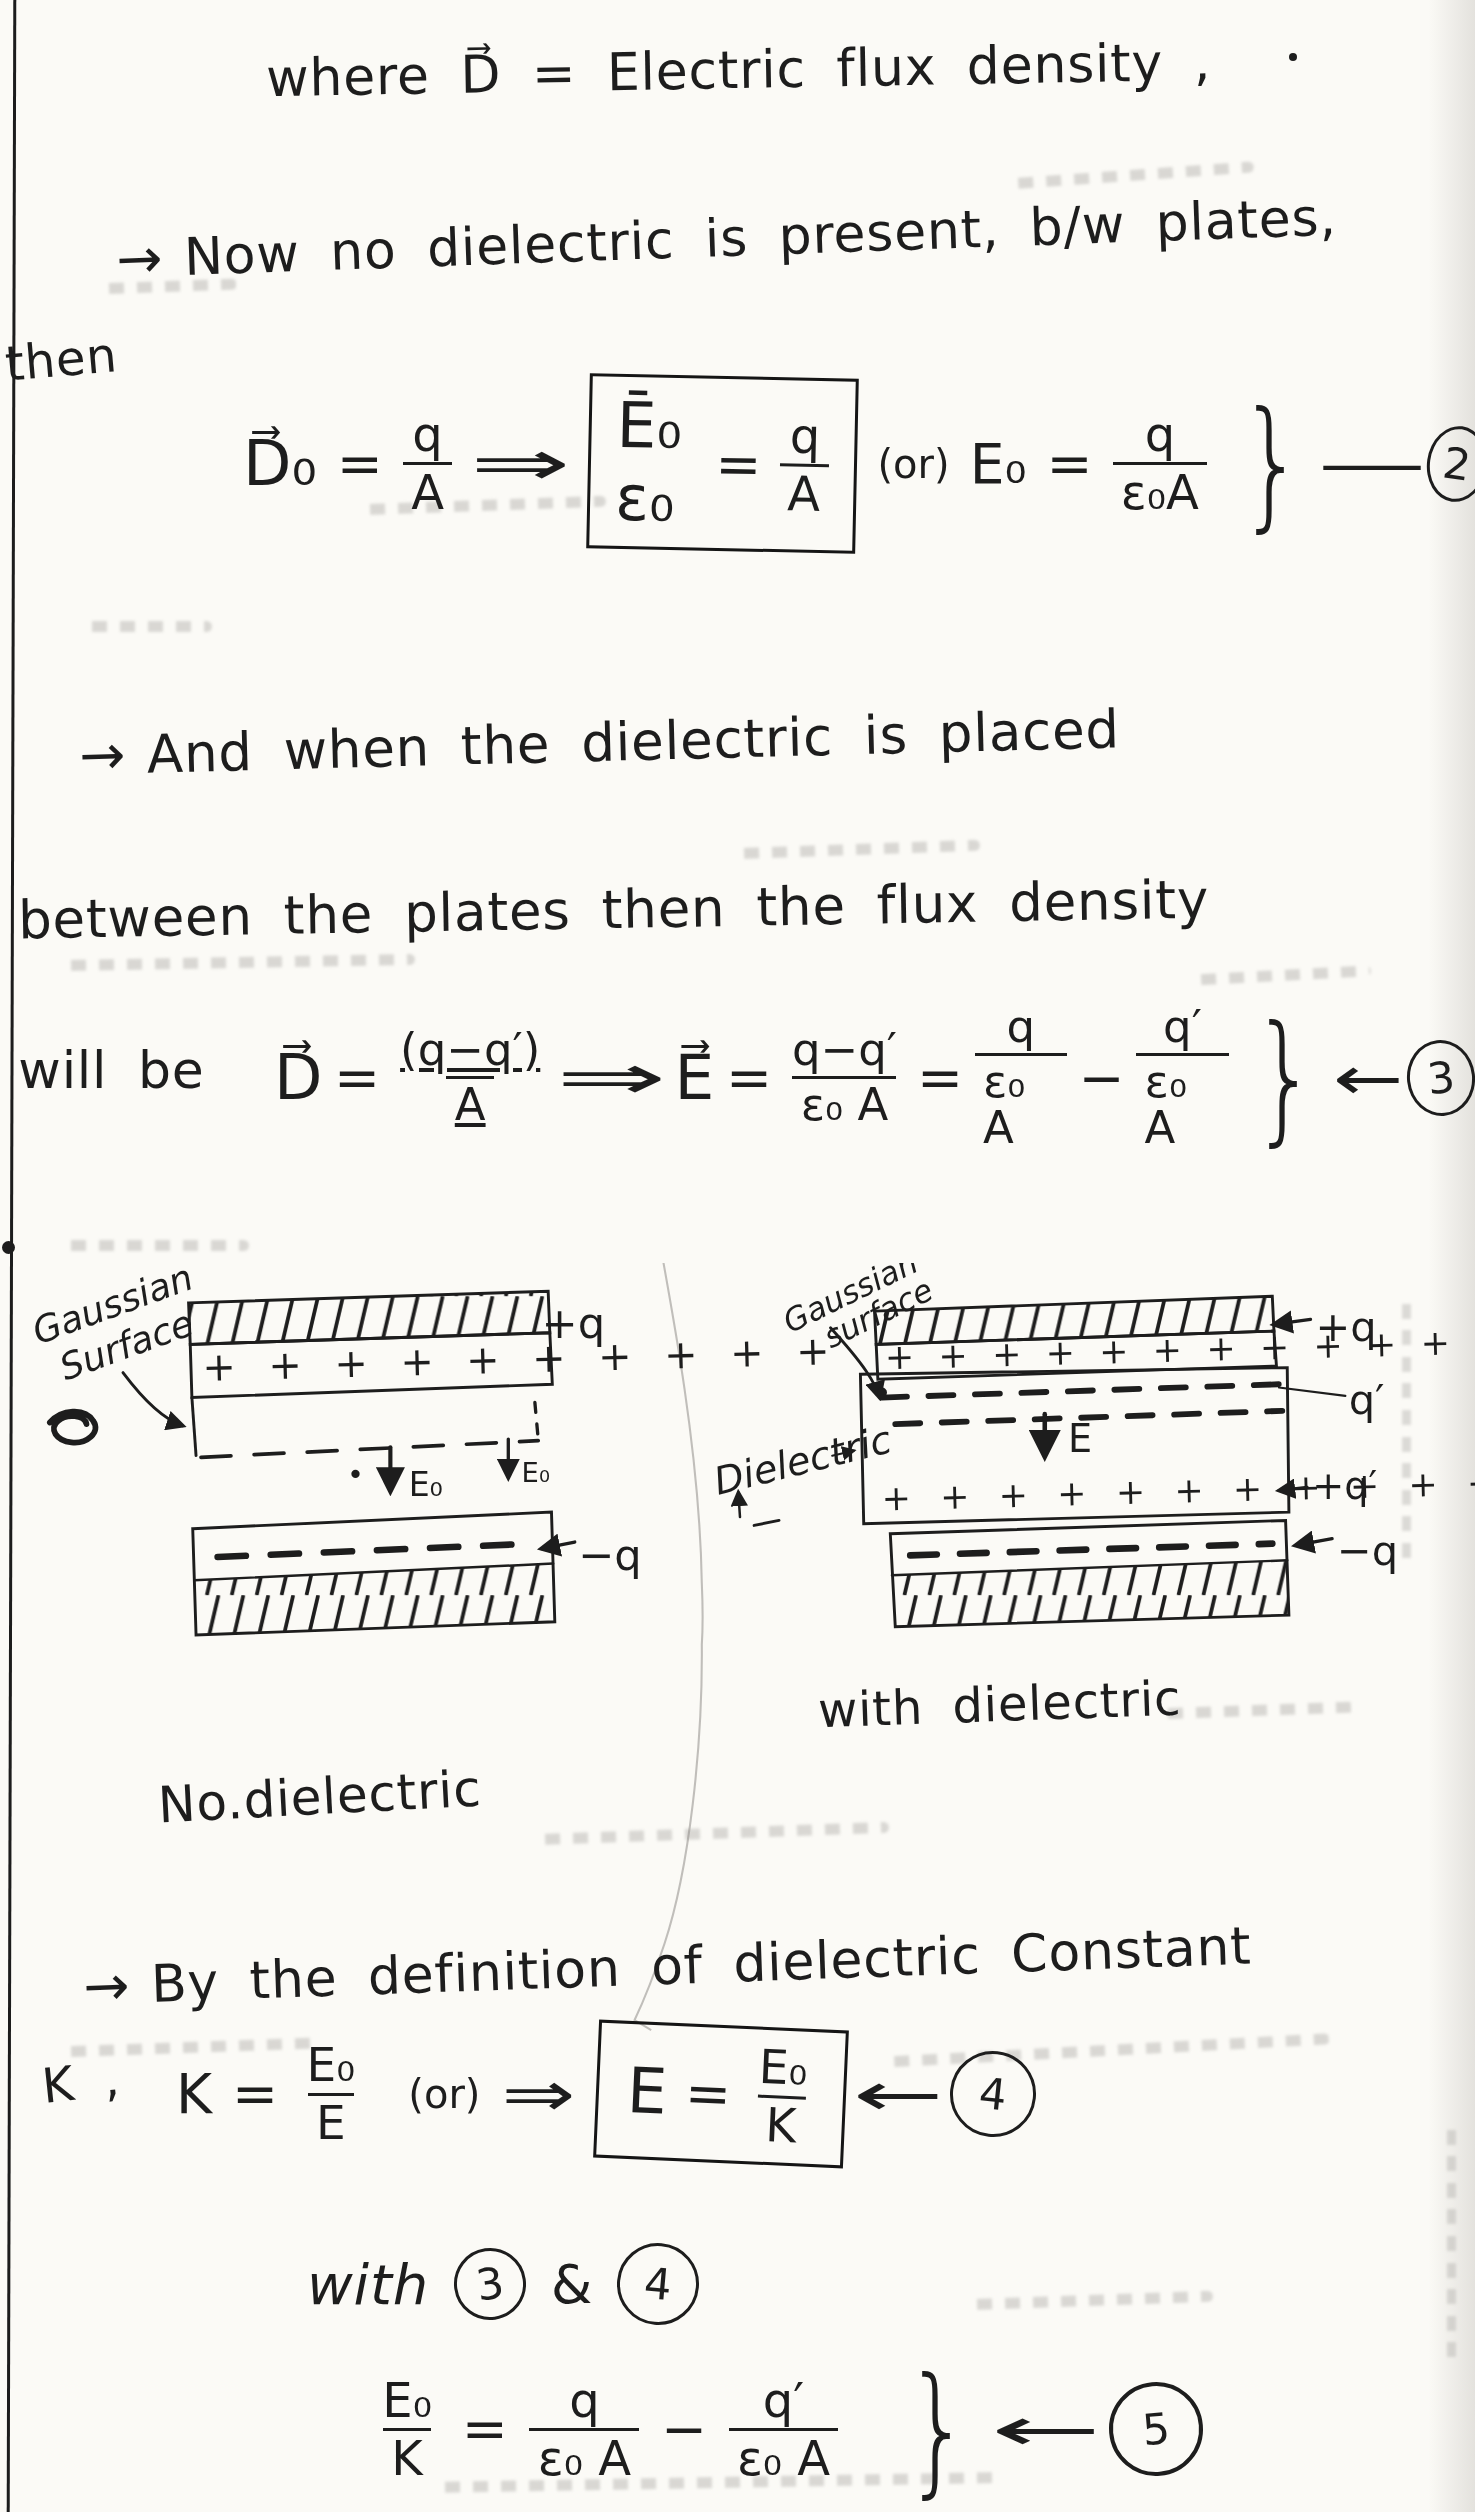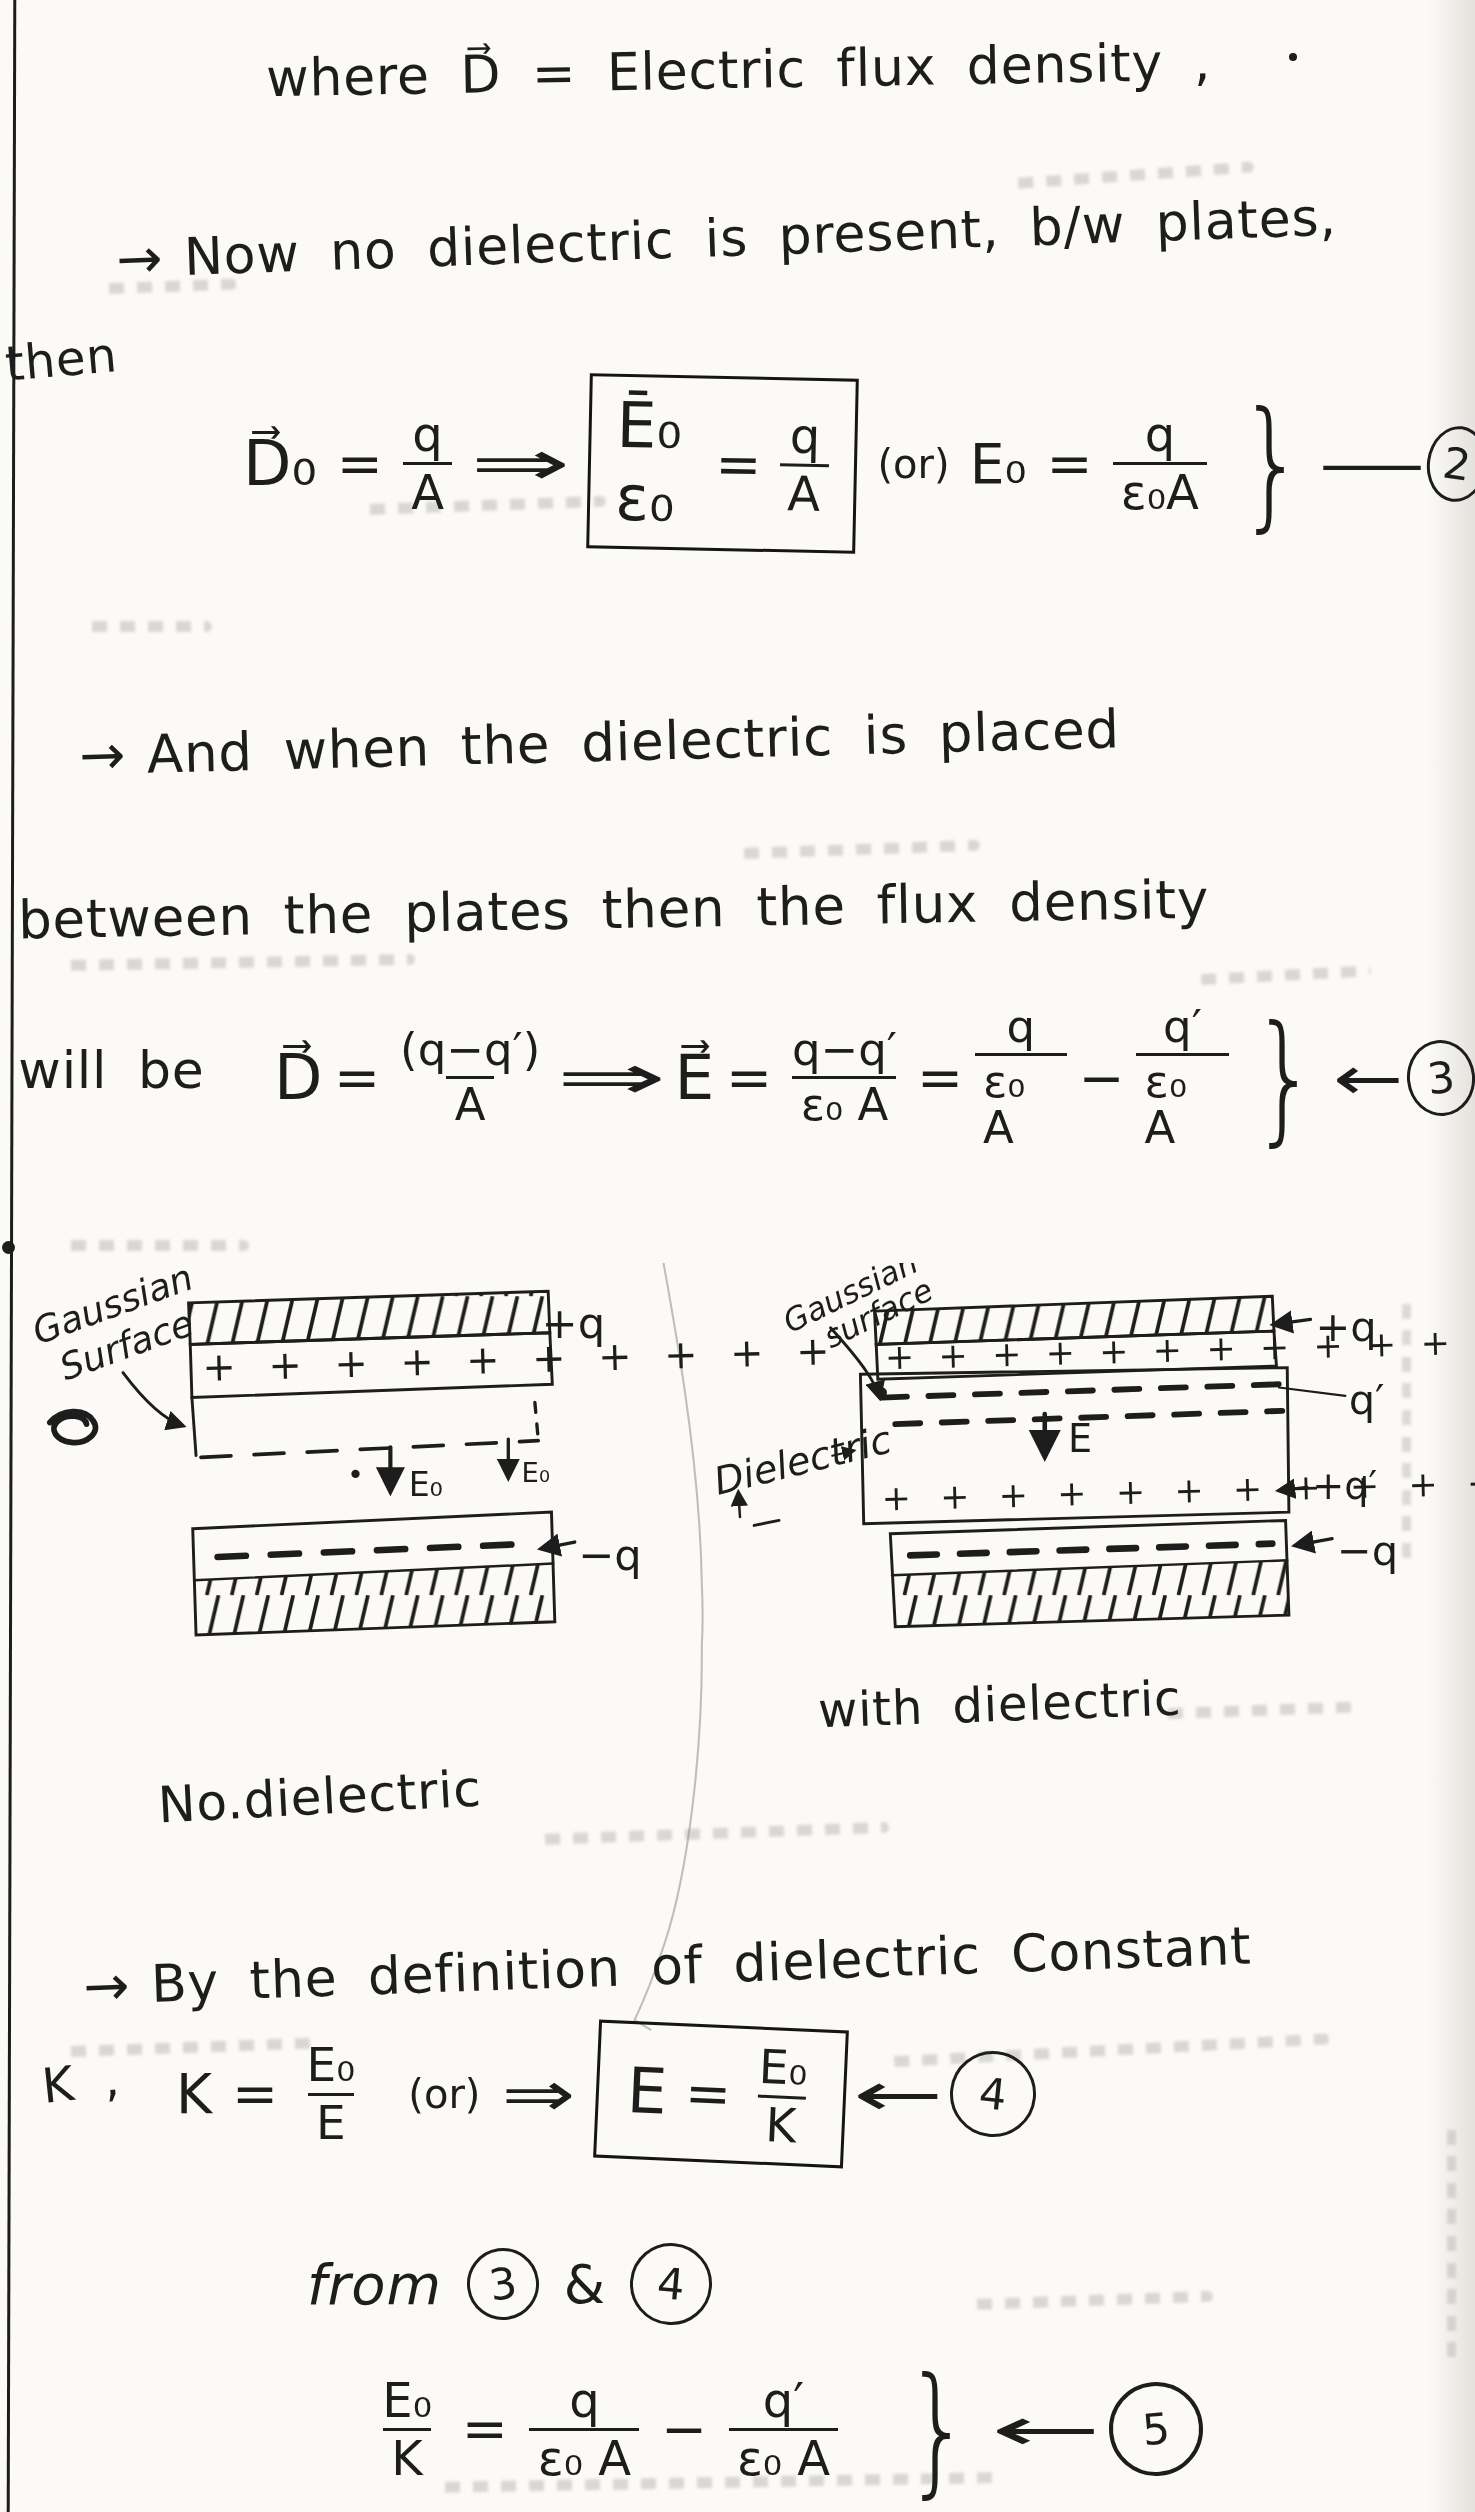--- a/index.html
+++ b/index.html
@@ -94,21 +94,21 @@
 <div class="abs row" style="left:79px;top:710px;transform:rotate(-1.5deg);">
   <span class="arrowword">→</span>
   <span class="t" style="font-size:53px;">And  when  the  dielectric  is  placed</span>
 </div>
 <div class="abs t" style="left:18.3px;top:879px;font-size:53px;transform:rotate(-1deg);">between  the  plates  then  the  flux density</div>
 <div class="abs t" style="left:18.3px;top:1040px;font-size:52px;text-align:right;">will  be</div>
 
 <div class="abs row" style="left:274px;top:1004px;gap:11.6px;">
   <span class="big">D⃗</span>
   <span class="sym">=</span>
-  <span class="frac" style="font-size:45px;">
+  <span class="frac" style="font-size:45px;text-decoration:underline;">
     <span class="n">(q−q′)</span>
     <span class="d">A</span>
   </span>
   <span class="big stretch" style="transform:scaleX(2.1);margin:0 25px;">⇒</span>
   <span class="big">E⃗</span>
   <span class="sym">=</span>
   <span class="frac" style="font-size:45px;">
     <span class="n">q−q′</span>
     <span class="d">ε₀ A</span>
   </span>
@@ -242,21 +242,21 @@
     <span class="frac" style="font-size:47px;">
       <span class="n">E₀</span>
       <span class="d">K</span>
     </span>
   </span>
   <span class="tie" style="margin:0 6.6px;">←</span>
   <span class="circ" style="width:80px;height:80px;transform:rotate(6deg);">4</span>
 </div>
 
 <div class="abs row" style="left:307px;top:2243px;gap:25px;">
-  <span class="t" style="font-size:56px;font-style:italic;">from</span>
+  <span class="t" style="font-size:56px;font-style:italic;">with</span>
   <span class="circ" style="width:66px;height:66px;transform:rotate(-8deg);">3</span>
   <span style="font-size:53px;">&amp;</span>
   <span class="circ" style="width:76px;height:76px;transform:rotate(5deg);">4</span>
 </div>
 
 <div class="abs row" style="left:374px;top:2366px;gap:21.6px;">
   <span class="frac" style="font-size:48px;">
     <span class="n">E₀</span>
     <span class="d">K</span>
   </span>

